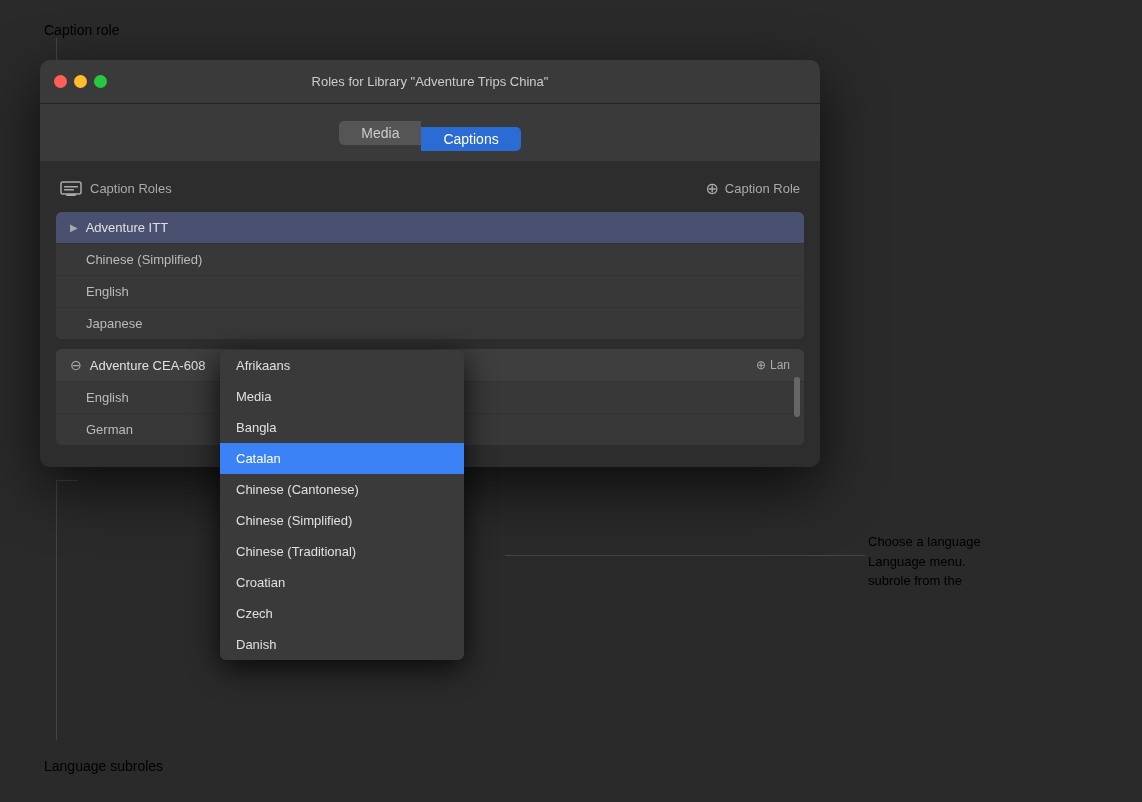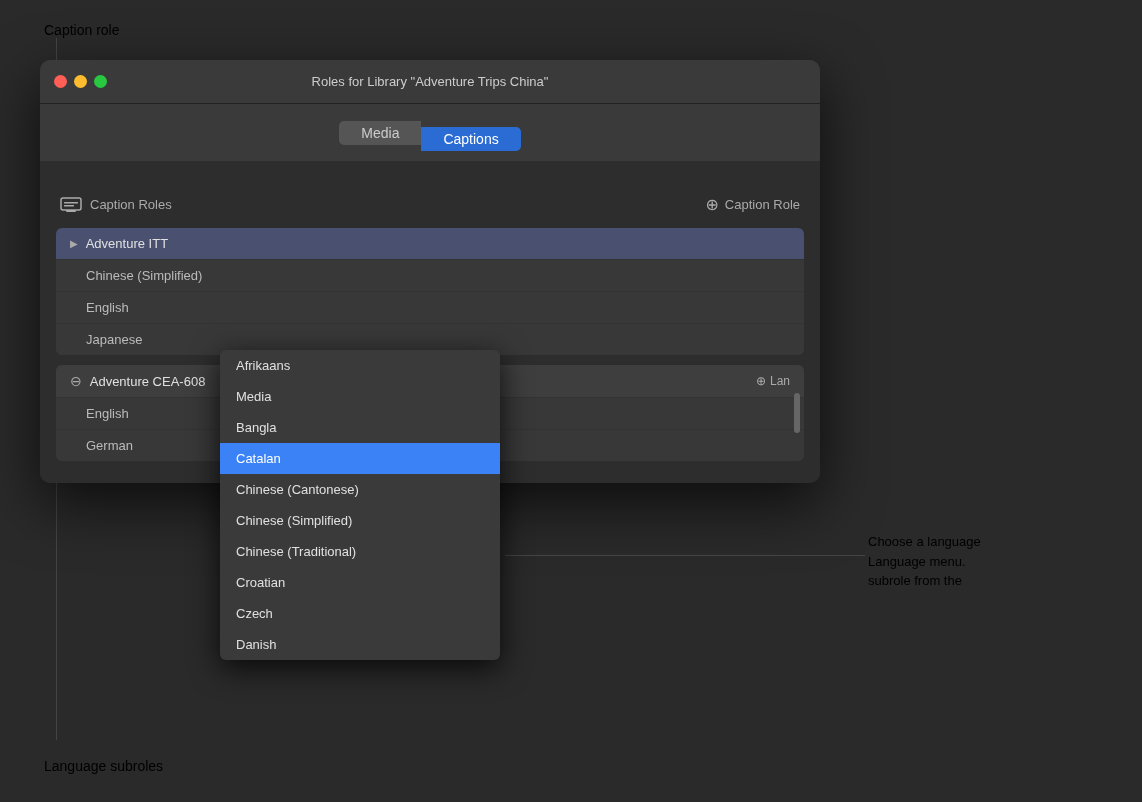--- a/index.html
+++ b/index.html
@@ -108,21 +108,20 @@
       background: #2d2d2d;
       padding: 12px 16px;
     }
 
     .section-header {
       display: flex;
       align-items: center;
       justify-content: space-between;
       padding: 6px 4px;
       margin-bottom: 8px;
-      margin-top: 16px;
     }
 
     .section-header-left {
       display: flex;
       align-items: center;
       gap: 8px;
       color: #aaa;
       font-size: 13px;
     }
 
@@ -199,21 +198,21 @@
       color: #aaa;
       font-size: 12px;
       cursor: pointer;
     }
 
     
     .dropdown-menu {
       position: absolute;
       top: 350px;
       left: 220px;
-      width: 280px;
+      width: 244px;
       background: #3a3a3a;
       border-radius: 6px;
       box-shadow: 0 8px 30px rgba(0,0,0,0.8);
       overflow: hidden;
       z-index: 100;
     }
 
     .dropdown-item {
       padding: 8px 16px;
       color: #e0e0e0;

